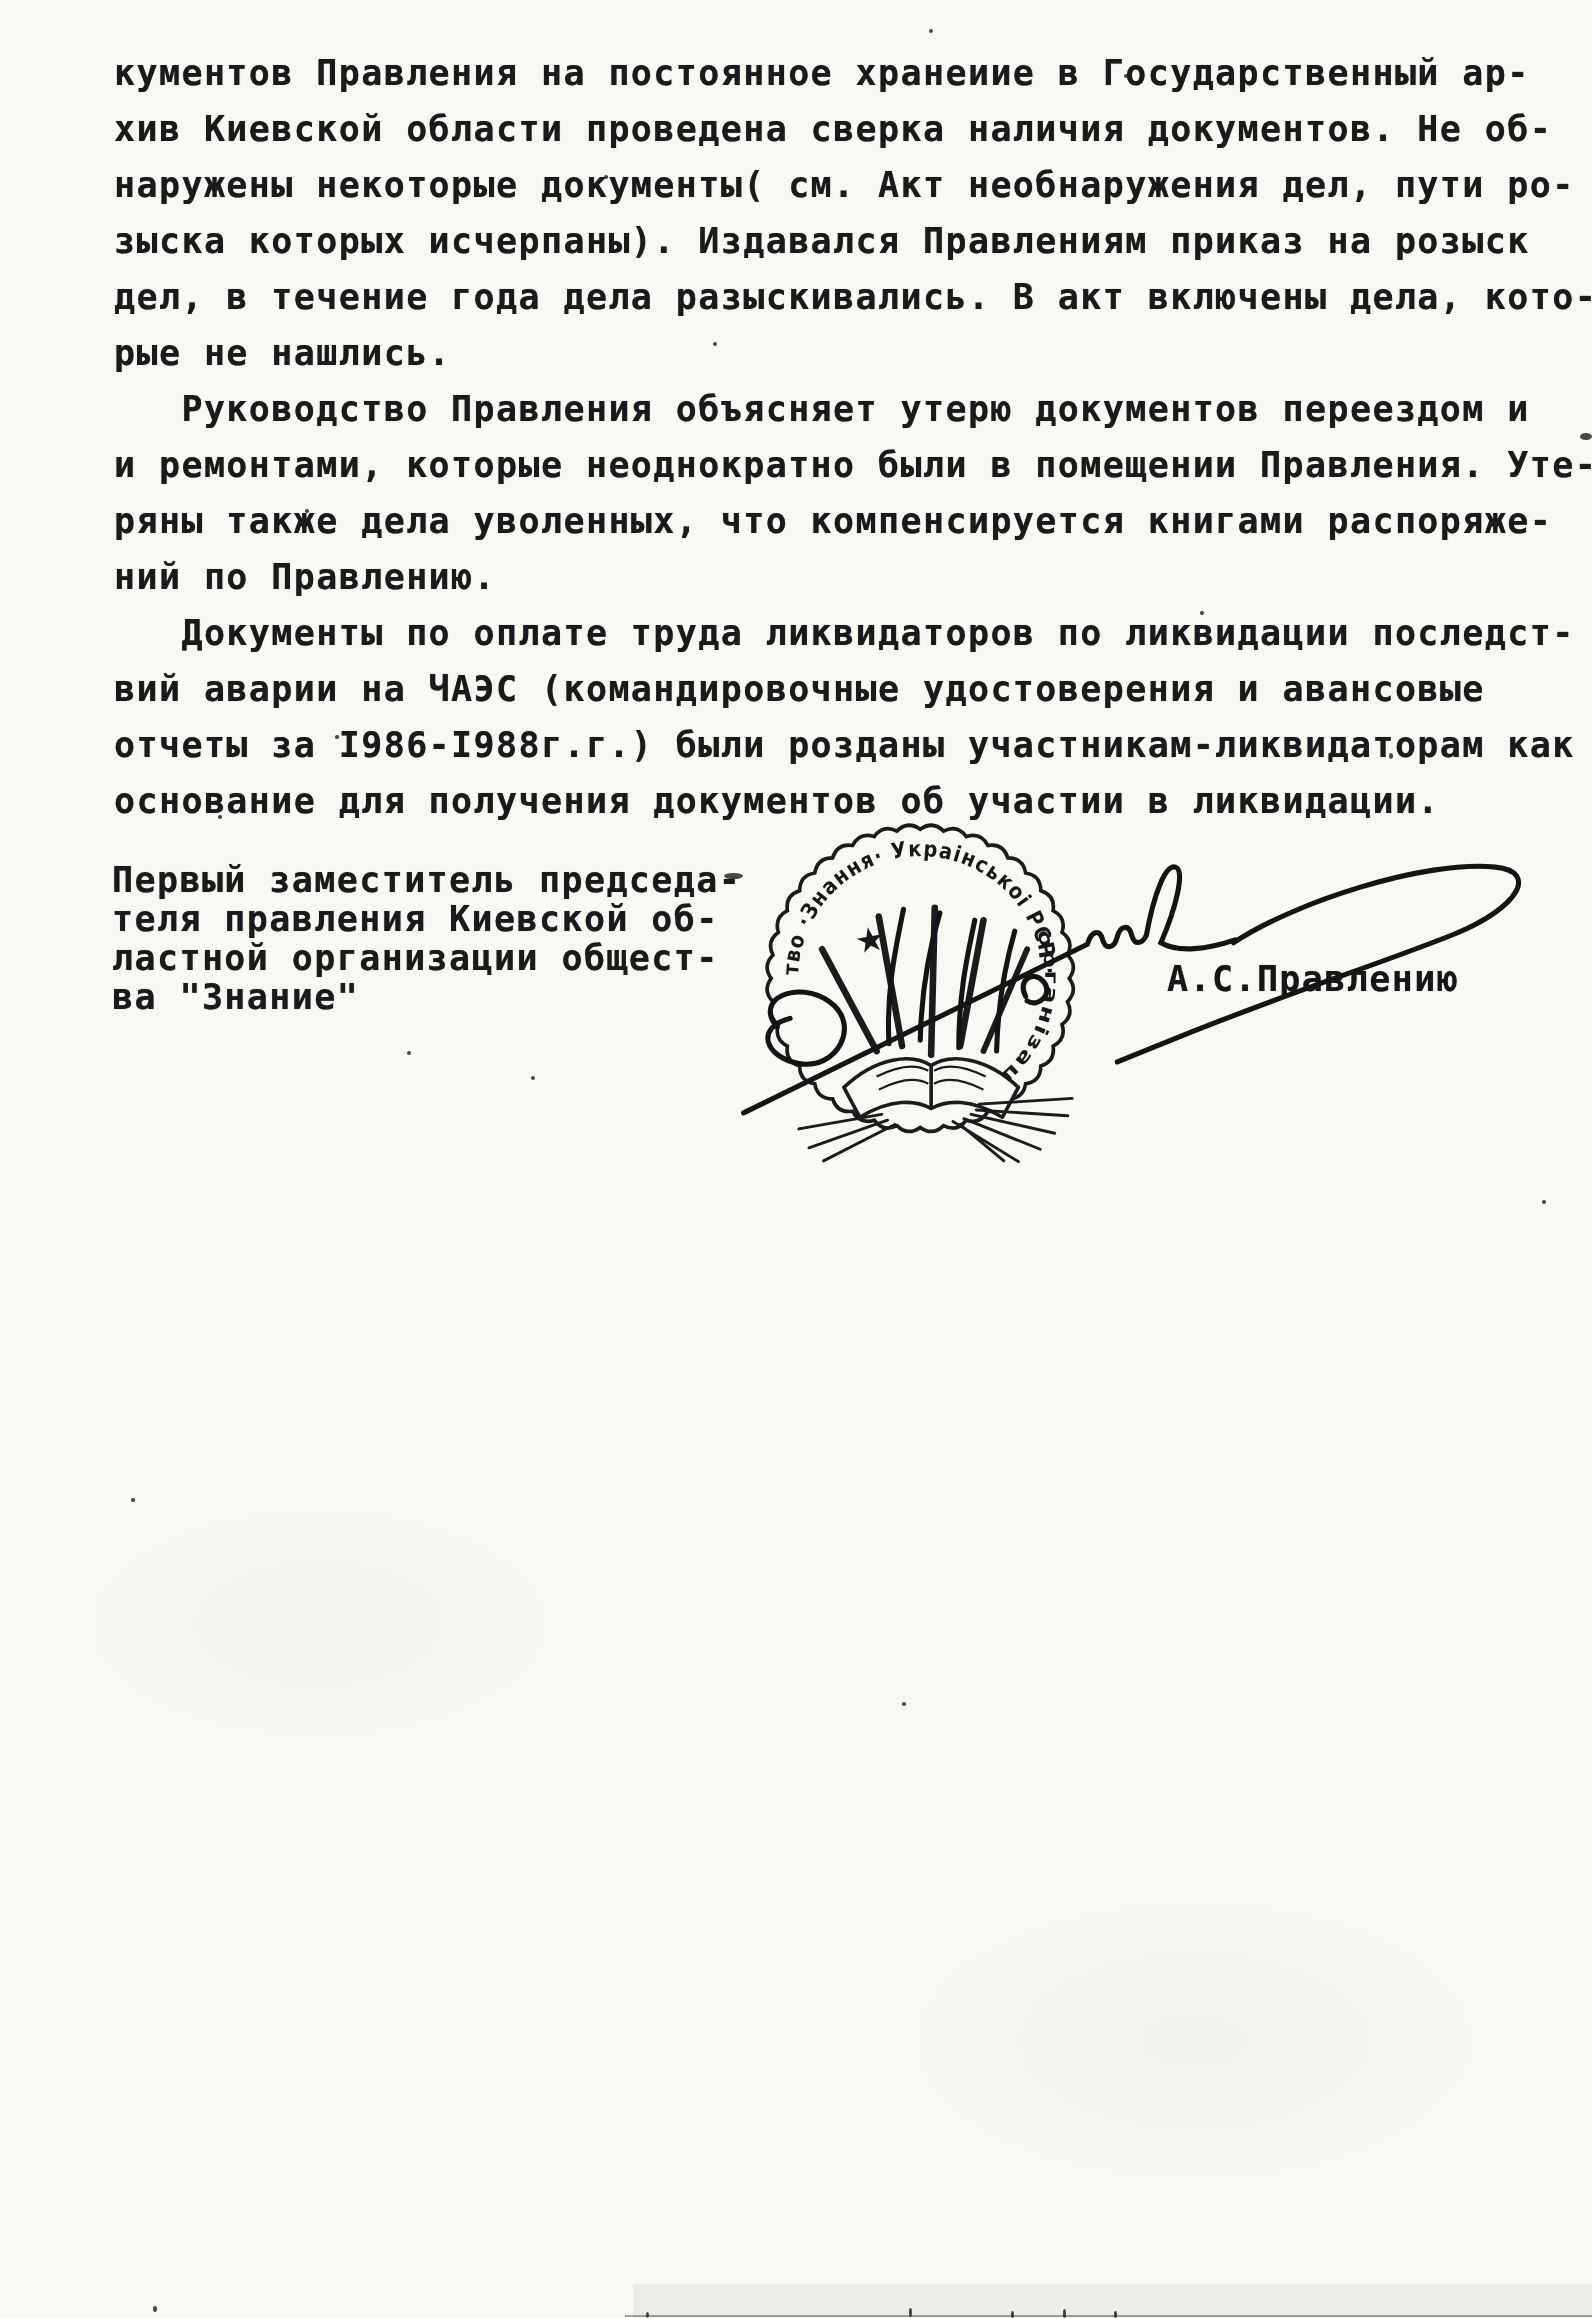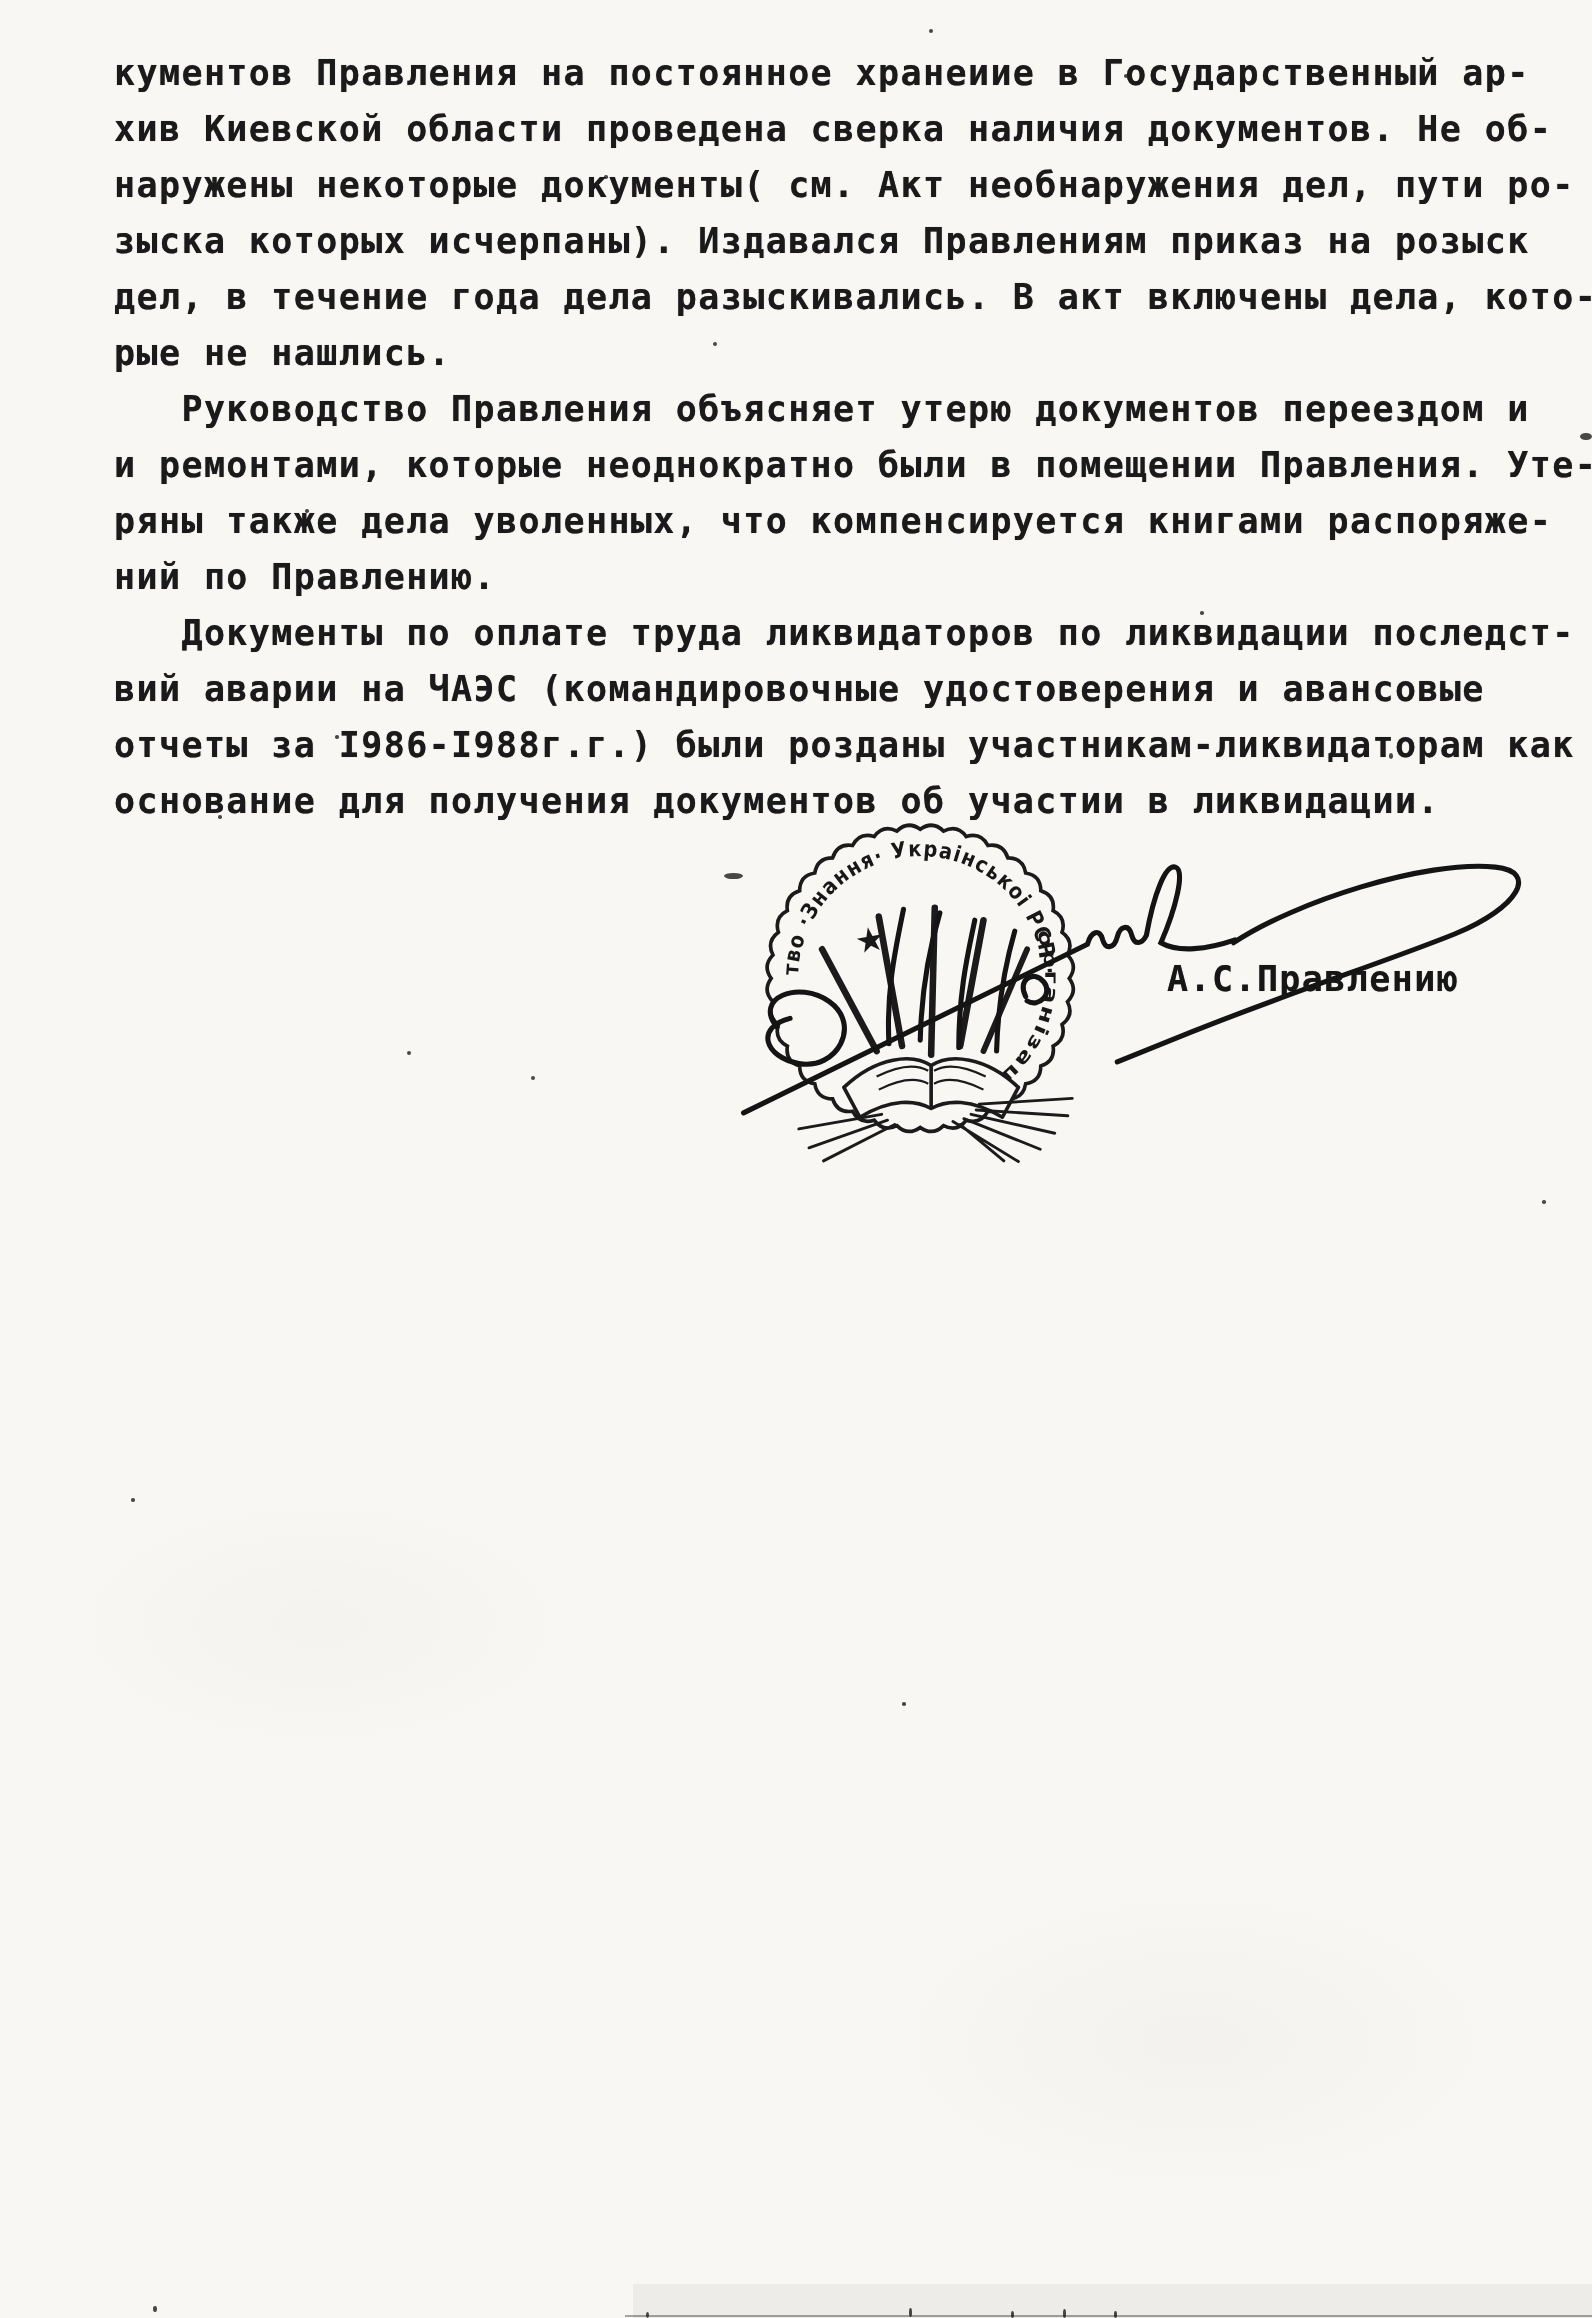--- a/index.html
+++ b/index.html
@@ -49,20 +49,24 @@
 рые не нашлись.
    Руководство Правления объясняет утерю документов переездом и
 и ремонтами, которые неоднократно были в помещении Правления. Уте-
 ряны также дела уволенных, что компенсируется книгами распоряже-
 ний по Правлению.
    Документы по оплате труда ликвидаторов по ликвидации последст-
 вий аварии на ЧАЭС (командировочные удостоверения и авансовые
 отчеты за I986-I988г.г.) были розданы участникам-ликвидаторам как
 основание для получения документов об участии в ликвидации.</pre>
 
+  <pre class="closing-block">Первый заместитель председа-
+теля правления Киевской об-
+ластной организации общест-
+ва "Знание"</pre>
 
   <svg class="stamp-sig" viewBox="0 0 1180 500">
     <defs>
       <path id="arcTop" d="M117,245 A168,168 0 1 1 453,245"></path>
       <path id="arcRight" d="M440.9,172.3 A172,172 0 0 1 314.9,414.4"></path>
     </defs>
 
     <path id="seal-border" fill="none" stroke="#1b1b1b" stroke-width="5" d="M490.0,245.0Q502.3,262.1 487.5,277.1Q497.0,295.9 480.0,308.3Q486.4,328.4 467.7,338.1Q470.9,358.9 450.8,365.5Q450.8,386.6 430.0,390.0Q426.6,410.8 405.5,410.8Q398.9,430.9 378.1,427.7Q368.4,446.4 348.3,440.0Q335.9,457.0 317.1,447.5Q302.1,462.3 285.0,450.0Q267.9,462.3 252.9,447.5Q234.1,457.0 221.7,440.0Q201.6,446.4 191.9,427.7Q171.1,430.9 164.5,410.8Q143.4,410.8 140.0,390.0Q119.2,386.6 119.2,365.5Q99.1,358.9 102.3,338.1Q83.6,328.4 90.0,308.3Q73.0,295.9 82.5,277.1Q67.7,262.1 80.0,245.0Q67.7,227.9 82.5,212.9Q73.0,194.1 90.0,181.7Q83.6,161.6 102.3,151.9Q99.1,131.1 119.2,124.5Q119.2,103.4 140.0,100.0Q143.4,79.2 164.5,79.2Q171.1,59.1 191.9,62.3Q201.6,43.6 221.7,50.0Q234.1,33.0 252.9,42.5Q267.9,27.7 285.0,40.0Q302.1,27.7 317.1,42.5Q335.9,33.0 348.3,50.0Q368.4,43.6 378.1,62.3Q398.9,59.1 405.5,79.2Q426.6,79.2 430.0,100.0Q450.8,103.4 450.8,124.5Q470.9,131.1 467.7,151.9Q486.4,161.6 480.0,181.7Q497.0,194.1 487.5,212.9Q502.3,227.9 490.0,245.0Z"></path>
 
     <text font-size="30" letter-spacing="2">

